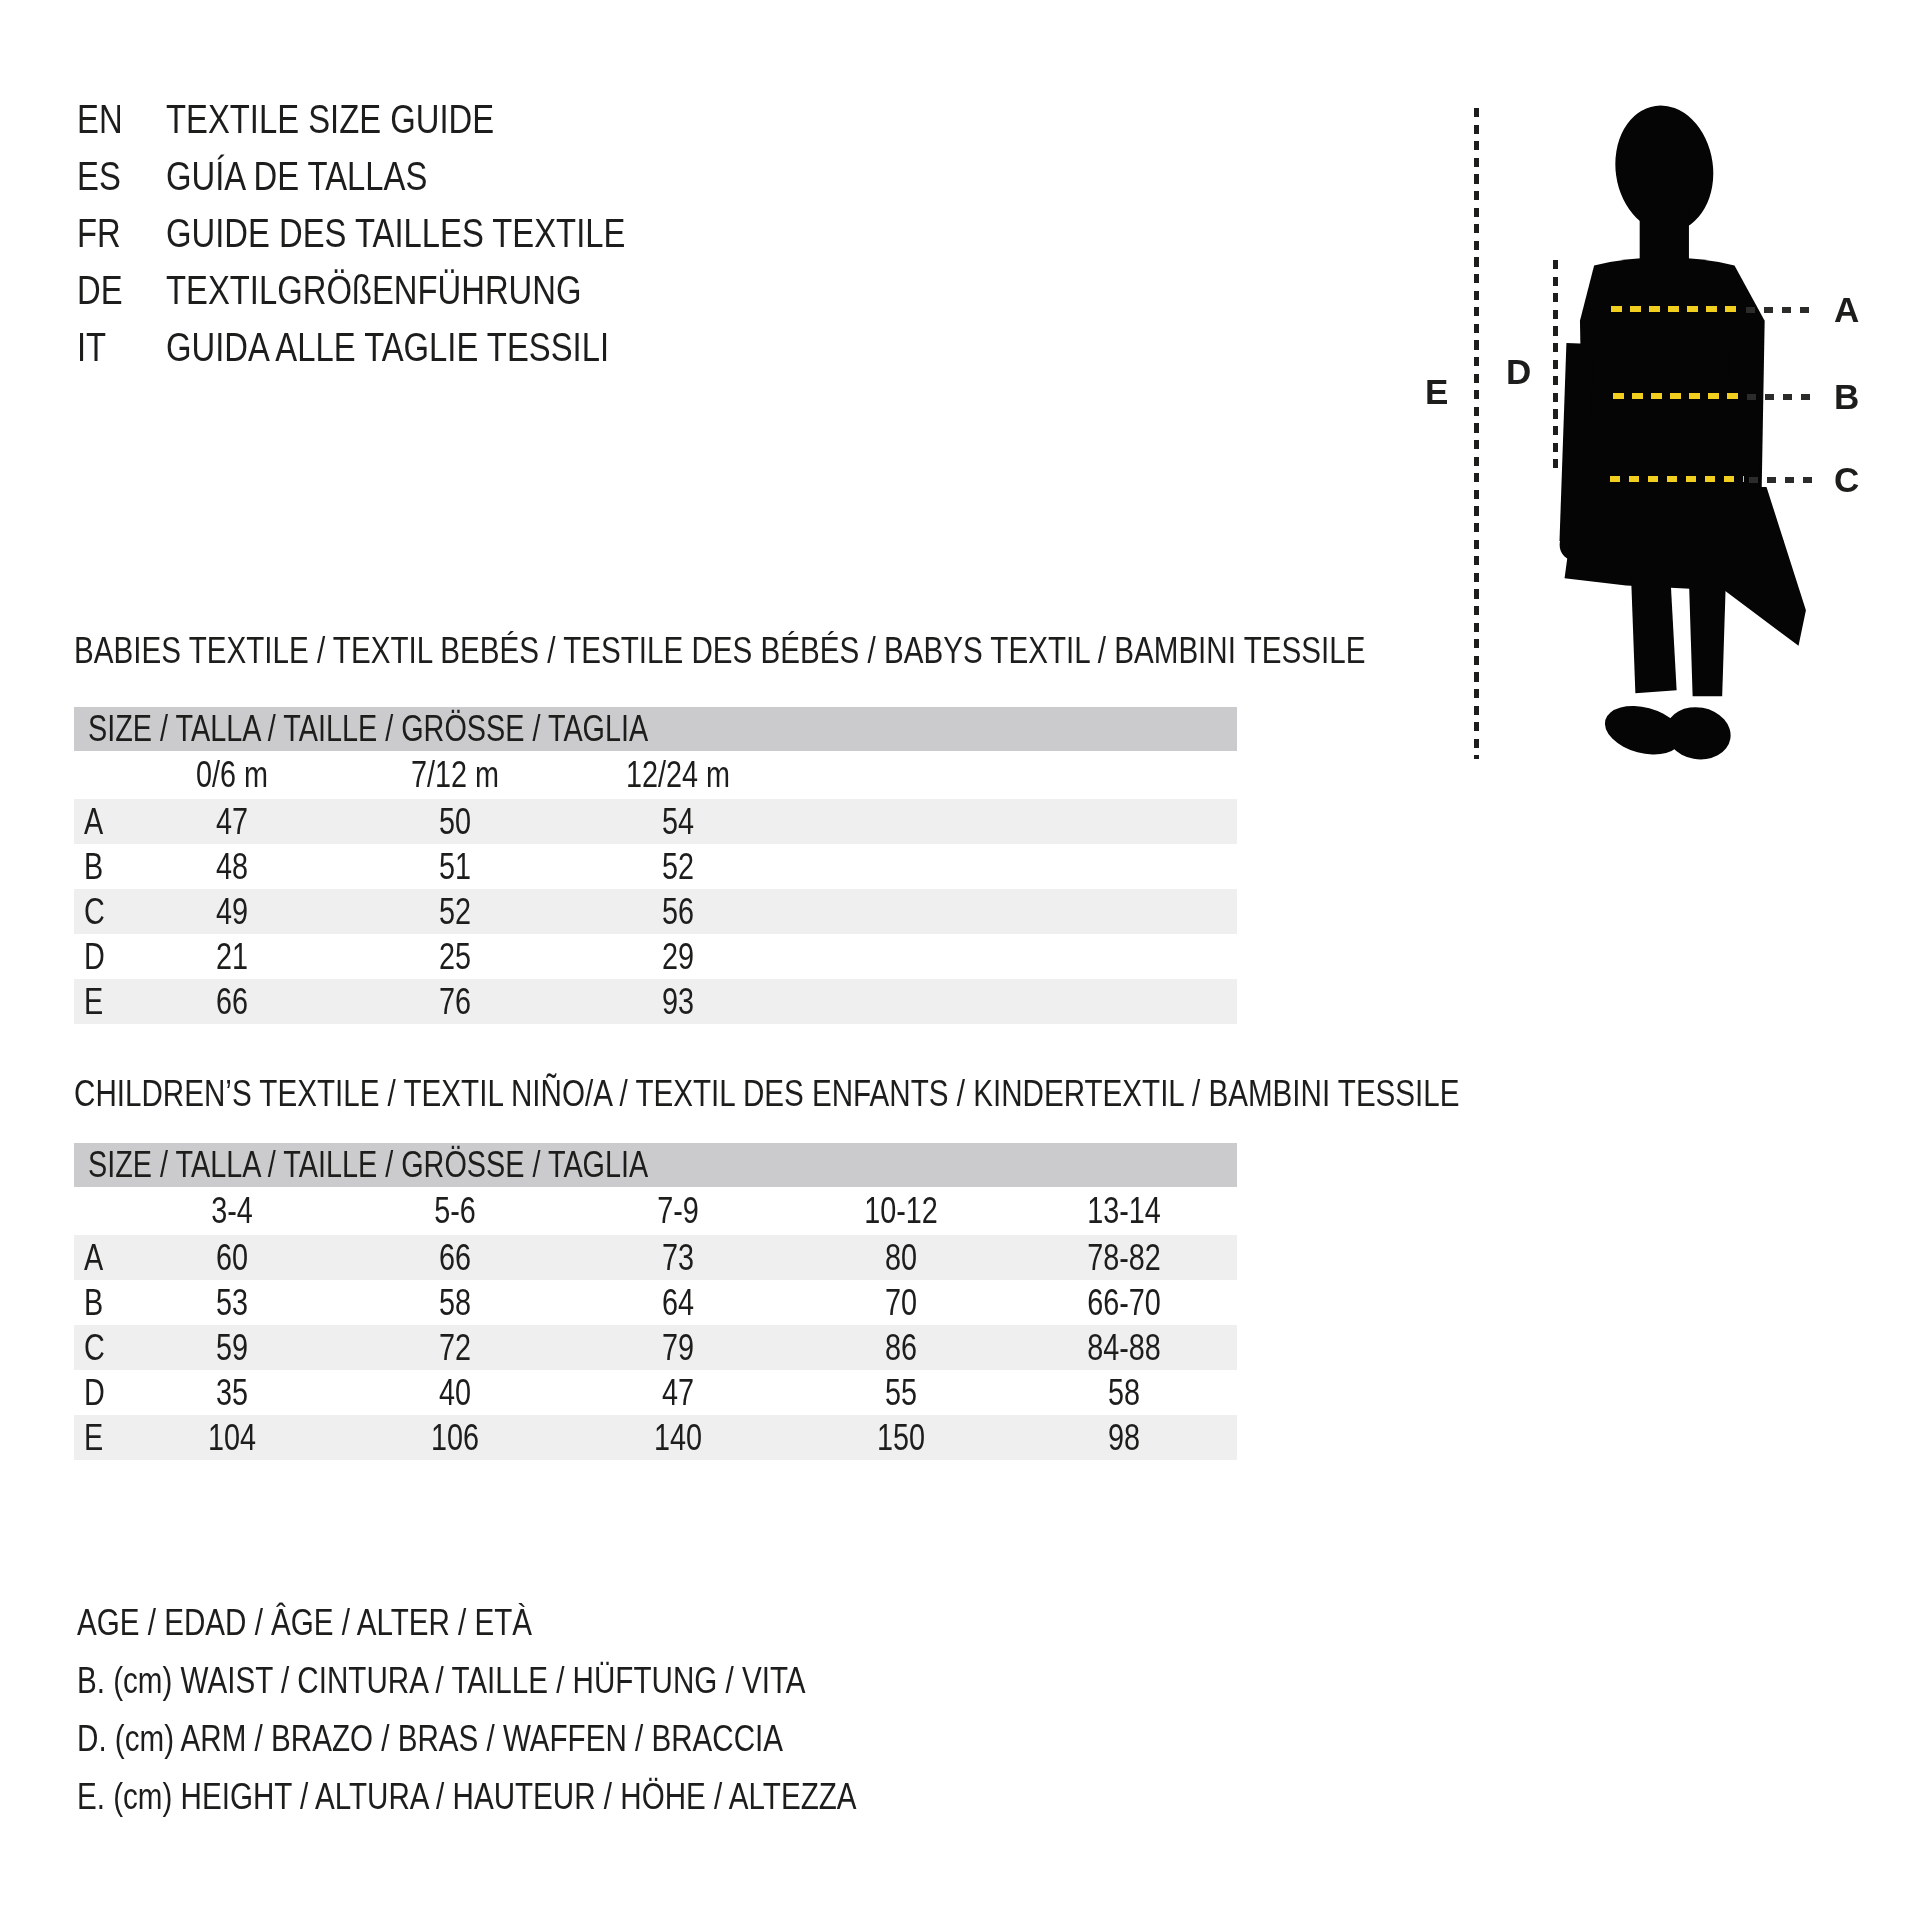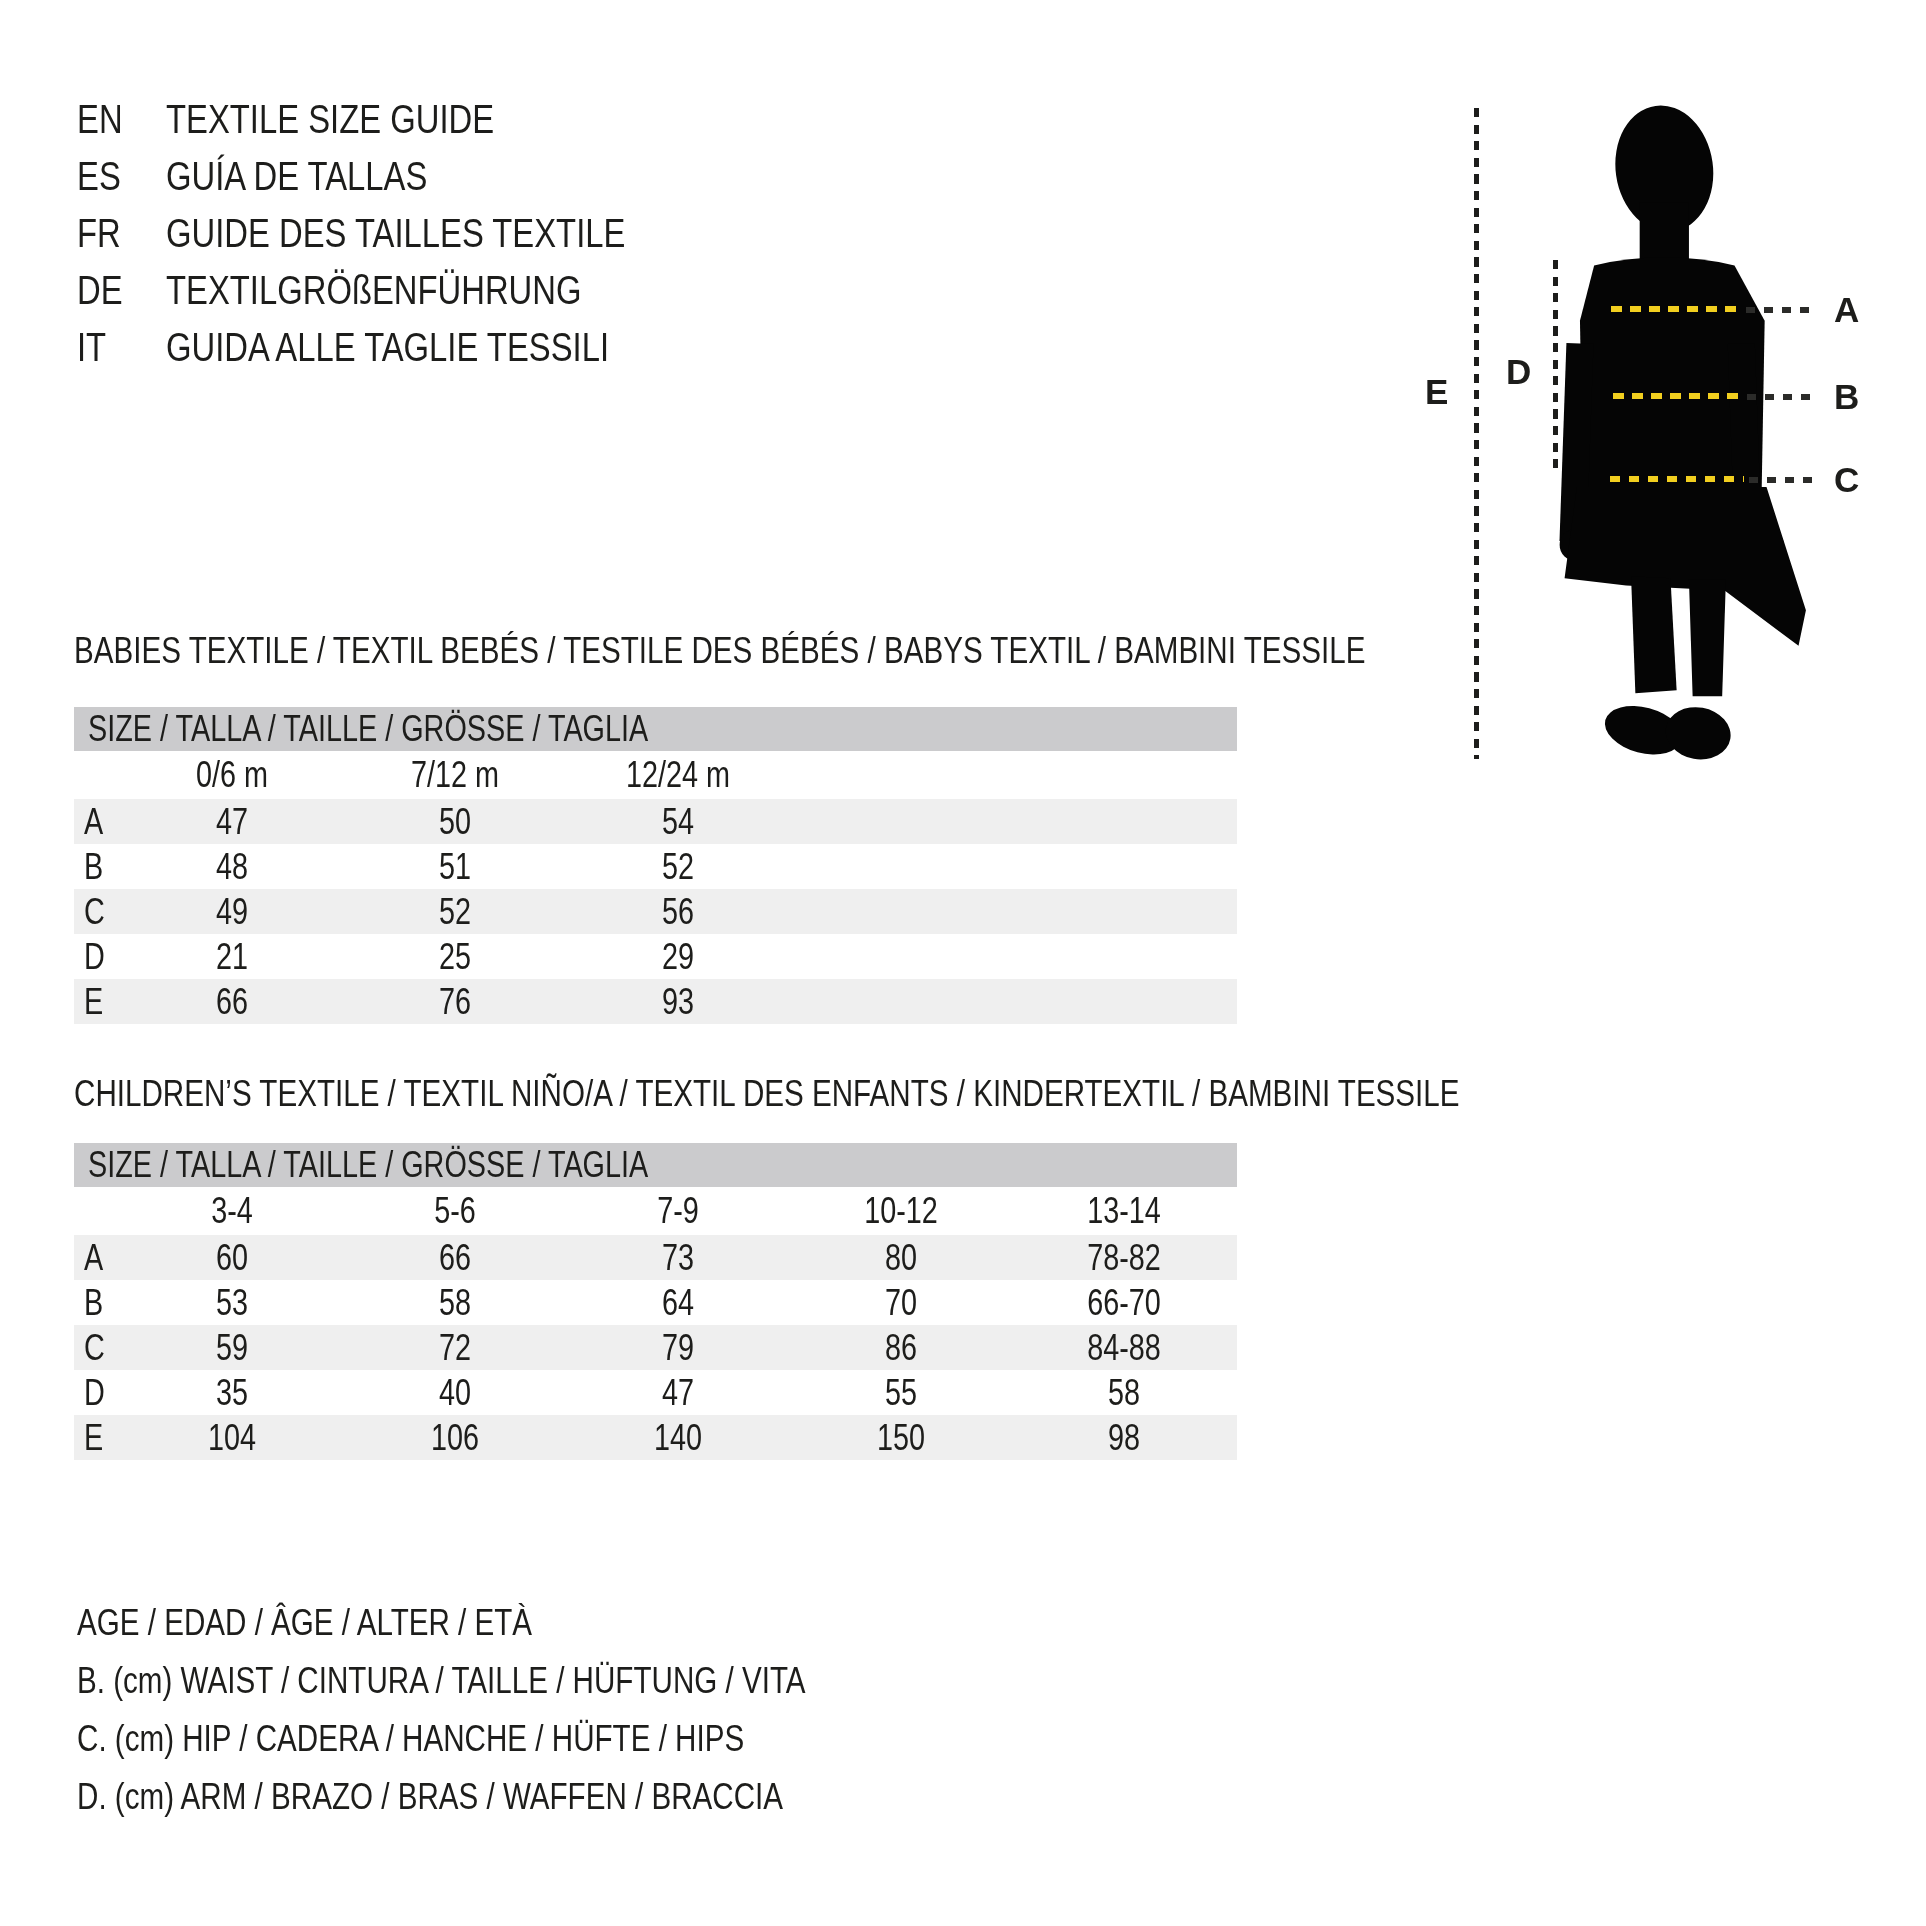--- a/index.html
+++ b/index.html
@@ -327,18 +327,18 @@
         </div>
       <div class="cell">
           <span class="cxc">98</span>
         </div>
     </div>
   </section>
 
   <section class="legend">
     <div class="legend-line"><span class="cx">AGE / EDAD / ÂGE / ALTER / ETÀ</span></div>
     <div class="legend-line"><span class="cx">B. (cm) WAIST / CINTURA / TAILLE / HÜFTUNG / VITA</span></div>
-    <div class="legend-line"><span class="cx">C. (cm) HIP / CADERA / HANCHE / HÜFTE / HIPS</span></div>
     <div class="legend-line"><span class="cx">D. (cm) ARM / BRAZO / BRAS / WAFFEN / BRACCIA</span></div>
+    <div class="legend-line"><span class="cx">E. (cm) HEIGHT / ALTURA / HAUTEUR / HÖHE / ALTEZZA</span></div>
   </section>
 
 </div>
 
 
 </body></html>

